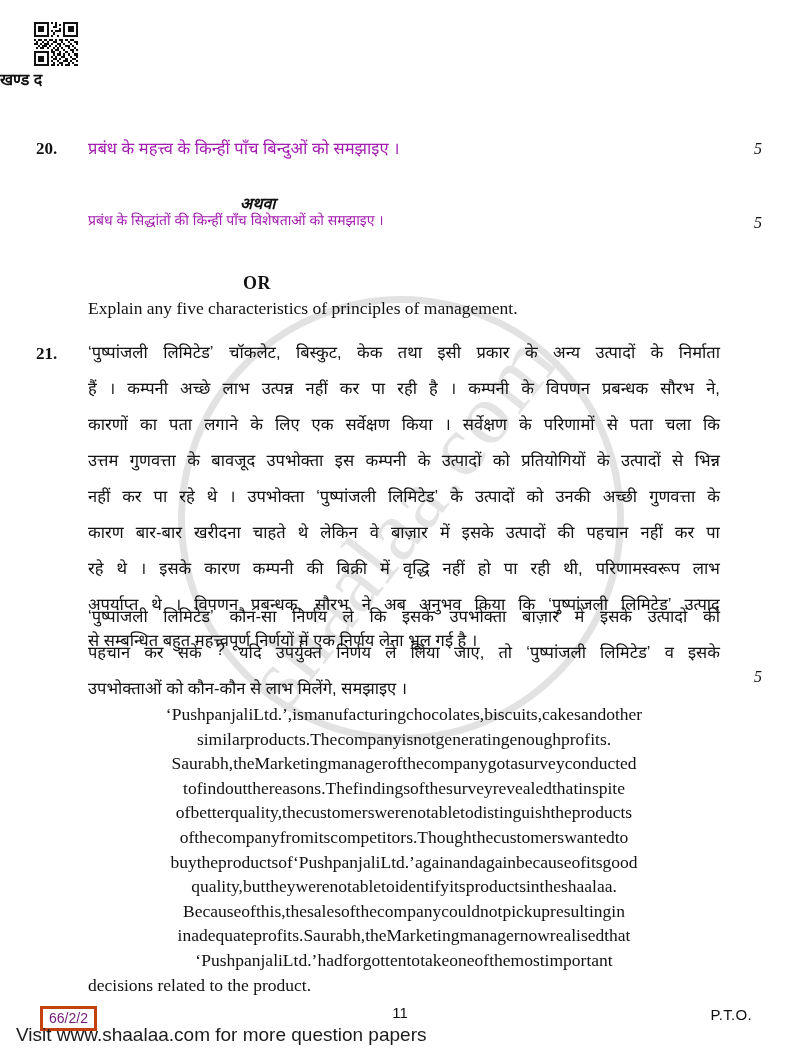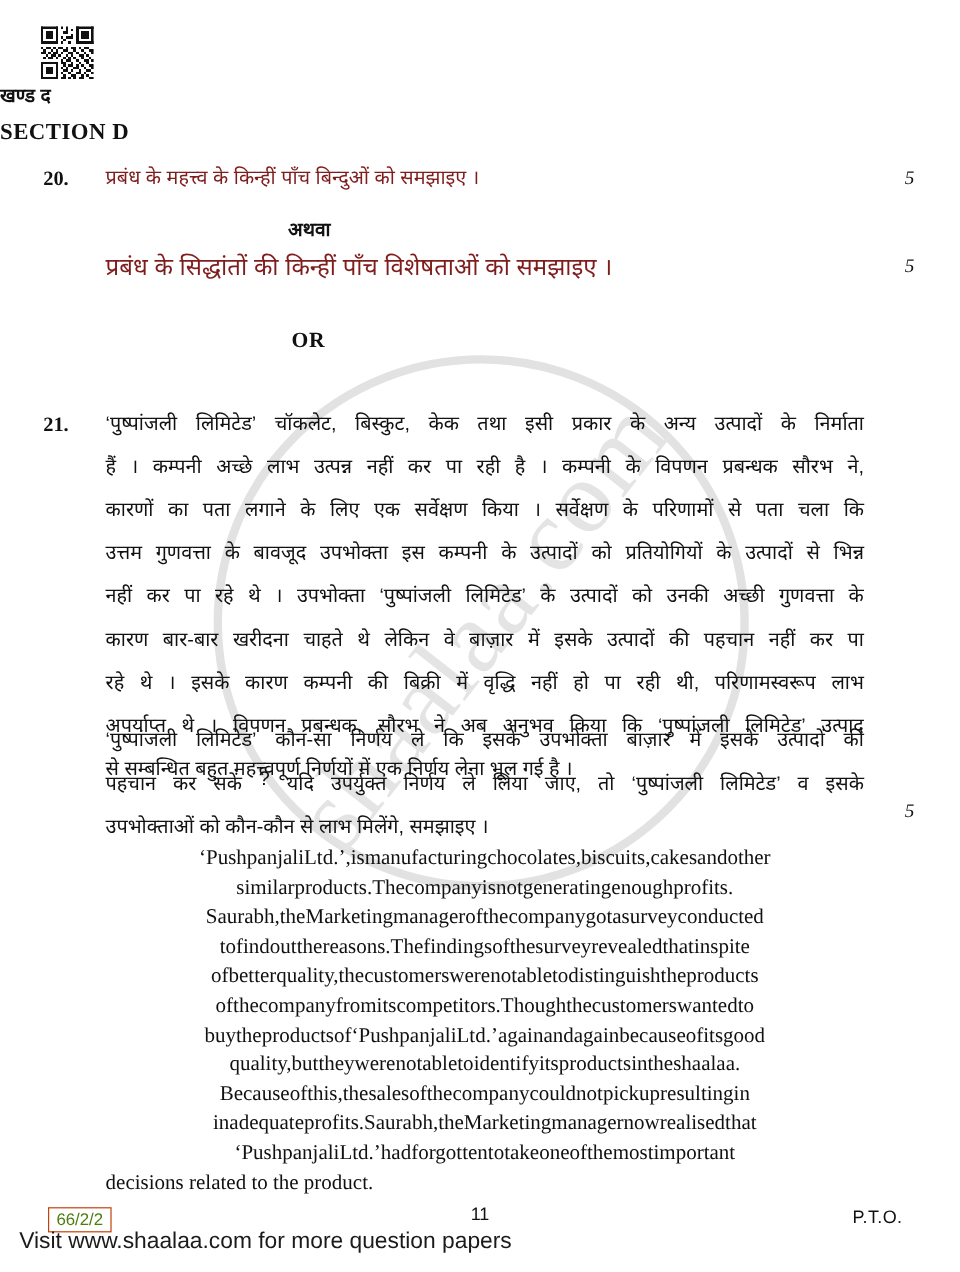--- a/index.html
+++ b/index.html
@@ -94,21 +94,21 @@
     font-style: italic;
     font-size: 16px;
     font-family: "Liberation Serif", serif;
     z-index: 2;
   }
 
   .hi {
     font-family: "Liberation Sans", sans-serif;
     font-size: 16.5px;
     line-height: 1.0;
-    color: #7f1d1d;
+    color: #a21caf;
   }
   .en {
     font-family: "Liberation Serif", serif;
     font-size: 17.5px;
     line-height: 1.0;
     color: #111;
   }
 
   .hi-para, .en-para {
     position: absolute;
@@ -147,25 +147,25 @@
     left: 0;
     bottom: 0;
     width: 800px;
     height: 60px;
     z-index: 3;
   }
   .paper-code {
     position: absolute;
     left: 40px;
     top: 6px;
-    border: 1px solid #c2410c;
+    border: 3px solid #c2410c;
     padding: 1px 6px 2px 6px;
     font-family: "Liberation Sans", sans-serif;
     font-size: 14px;
-    color: #4d7c0f;
+    color: #701a75;
     background: transparent;
   }
   .page-no {
     position: absolute;
     left: 0;
     right: 0;
     top: 4px;
     text-align: center;
     font-family: "Liberation Sans", sans-serif;
     font-size: 15px;
@@ -300,34 +300,34 @@
       </g>
     </svg>
   </div>
 
   <div class="watermark">
     <div class="ring"></div>
     <div class="wm-text">shaalaa.com</div>
   </div>
 
   <div class="line-abs center-line hi-head" style="left:0;top:68px;width:800px;">खण्ड द</div>
-  <div class="line-abs center-line en-head" style="left:0;top:100px;width:800px;">SECTION D</div>
 
   <div class="qnum" style="top:139px;">20.</div>
   <div class="line-abs hi" style="left:88px;top:140px;font-size:16.5px;">प्रबंध के महत्त्व के किन्हीं पाँच बिन्दुओं को समझाइए ।</div>
   <div class="marks" style="top:140px;">5</div>
 
-  <div class="line-abs hi-head" style="left:240px;top:180px;">अथवा</div>
-
-  <div class="line-abs hi" style="left:88px;top:213px;font-size:20px;">प्रबंध के सिद्धांतों की किन्हीं पाँच विशेषताओं को समझाइए ।</div>
+  <div class="line-abs hi-head" style="left:240px;top:192px;font-style:italic;">अथवा</div>
+
+  <div class="line-abs hi" style="left:88px;top:213px;font-size:14px;">प्रबंध के सिद्धांतों की किन्हीं पाँच विशेषताओं को समझाइए ।</div>
   <div class="marks" style="top:214px;">5</div>
 
 
   <div class="line-abs en-head" style="left:243px;top:273px;font-size:18px;">OR</div>
 
+  <div class="line-abs en" style="left:88px;top:300px;font-size:17.5px;">Explain any five characteristics of principles of management.</div>
 
   <div class="qnum" style="top:344px;">21.</div>
 
   <div class="hi-para" id="q21-hindi-a" style="top:340px;">
       <div class="row">
         <span class="w">‘पुष्पांजली</span>
         <span class="w">लिमिटेड’</span>
         <span class="w">चॉकलेट,</span>
         <span class="w">बिस्कुट,</span>
         <span class="w">केक</span>

